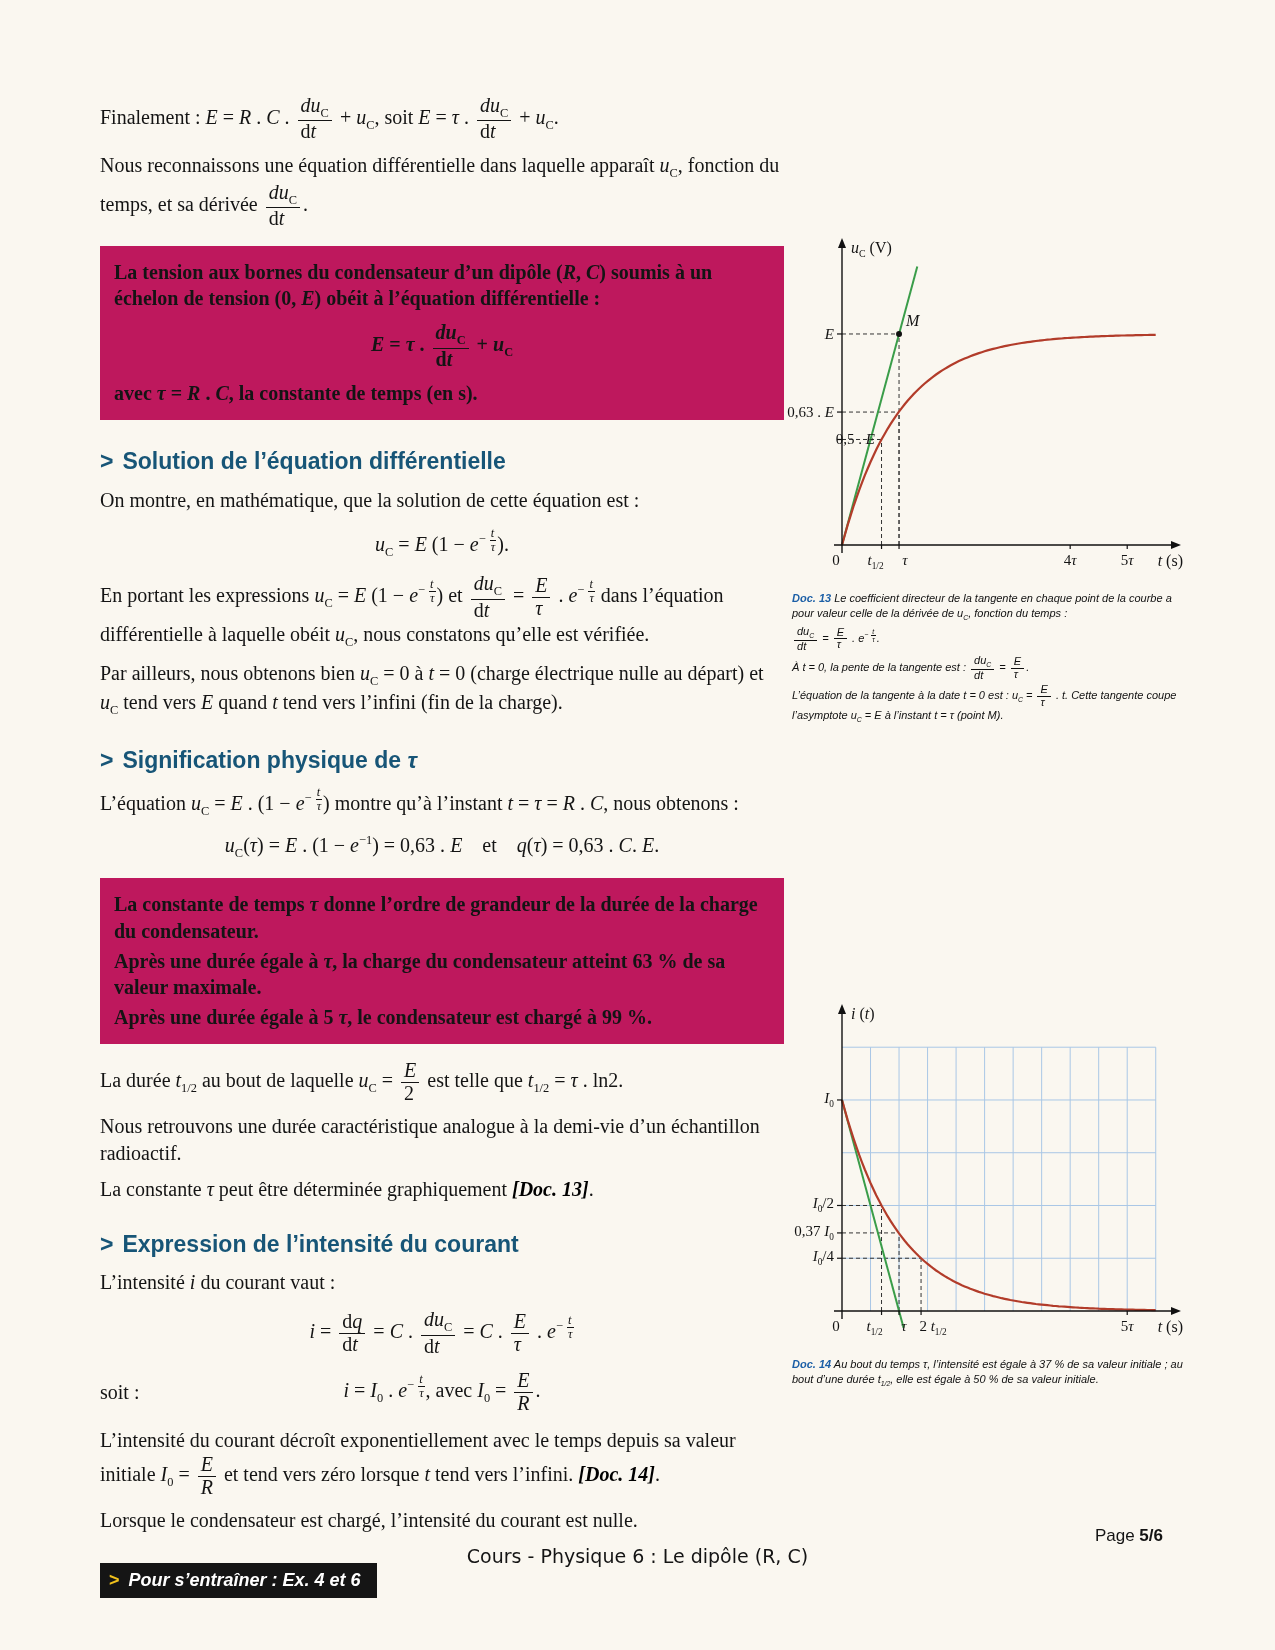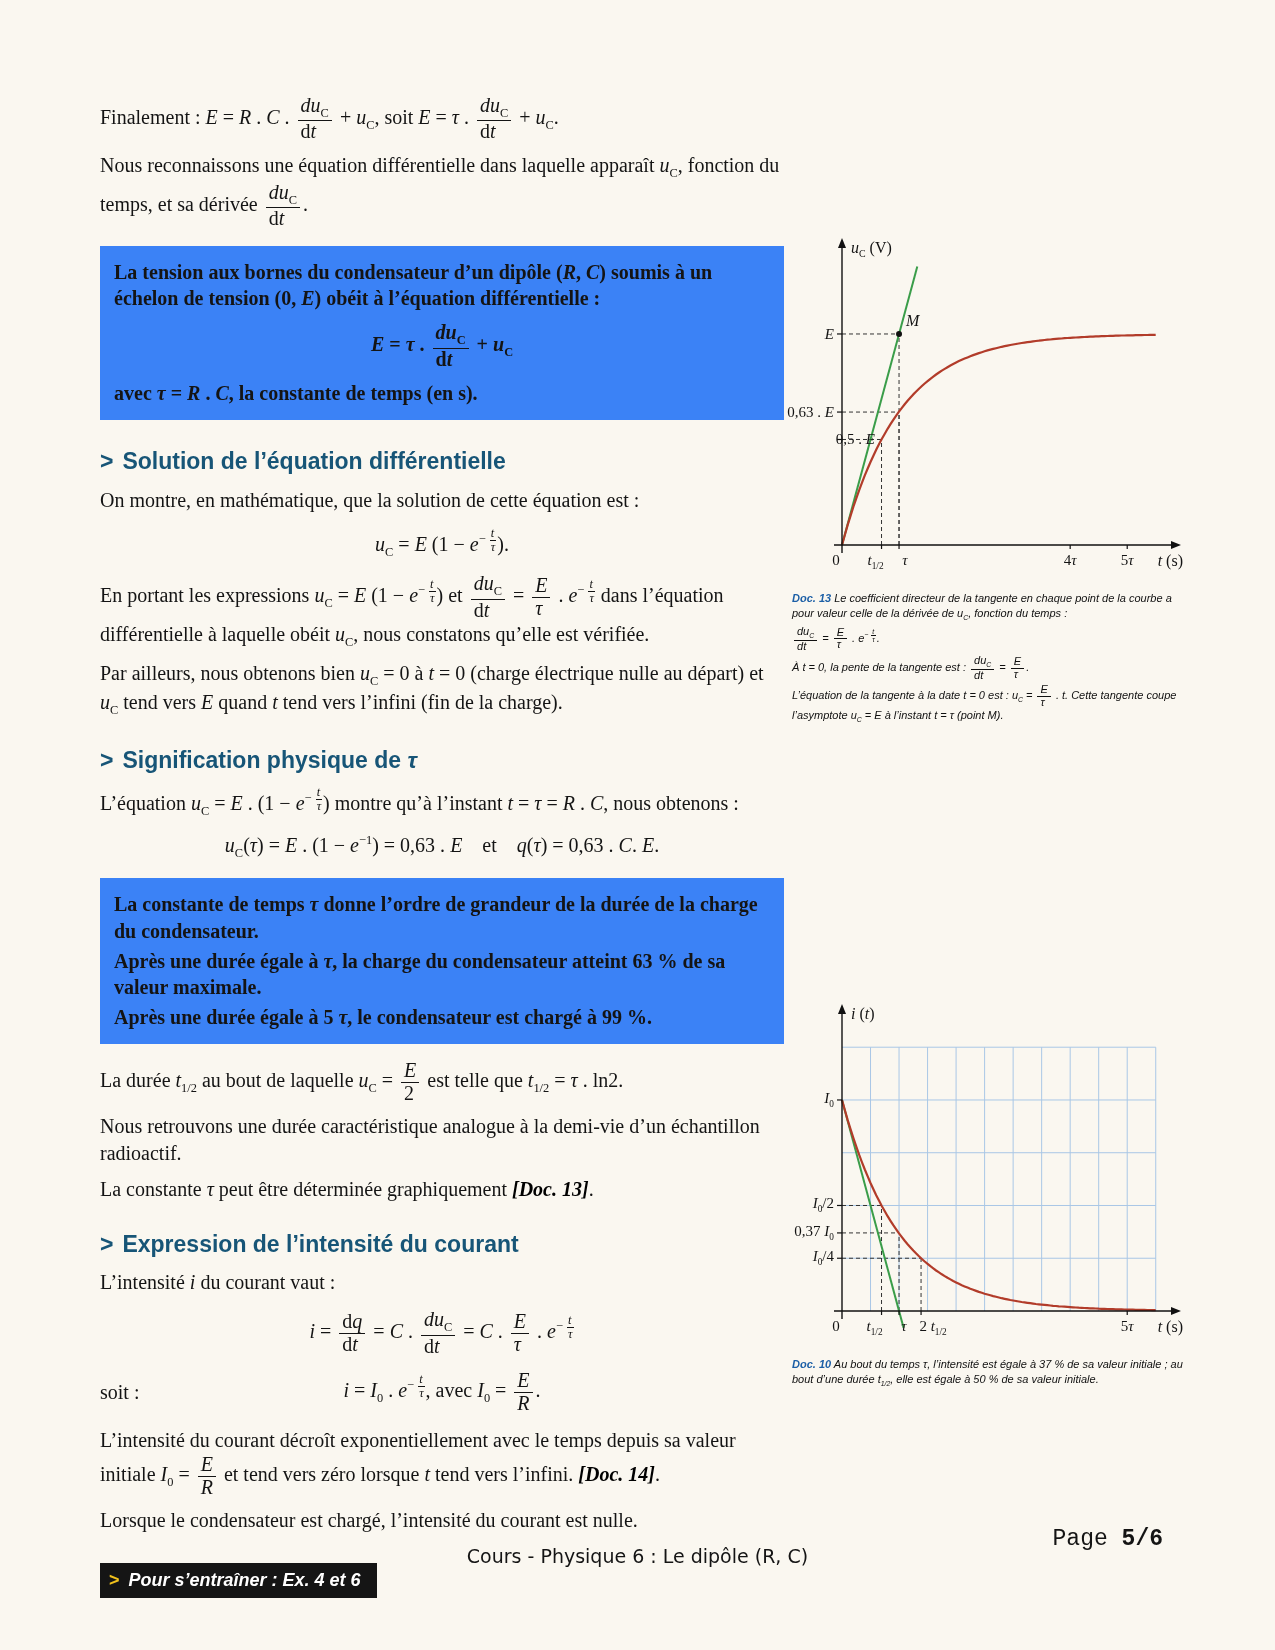--- a/index.html
+++ b/index.html
@@ -6,21 +6,21 @@
   html,body{width:1275px;height:1650px;overflow:hidden}
   body{position:relative;background:#faf7f0;font-family:"Liberation Serif",serif;color:#141414}
   #page{position:absolute;inset:0;background:#faf7f0}
 
   
   #left-col{position:absolute;left:100px;top:86px;width:684px;font-size:20px;line-height:1.34}
   .para{margin:9px 0}
   .formula{text-align:center;margin:13px 0}
   .heading{font-family:"Liberation Sans",sans-serif;font-size:23px;font-weight:bold;color:#175577;margin:26px 0 10px}
   .heading .arrow{font-weight:900;margin-right:9px}
-  .highlight{background:#3b82f6;padding:10px 14px;margin:16px 0;font-weight:bold}
+  .highlight{background:#be185d;padding:10px 14px;margin:16px 0;font-weight:bold}
   .hl-line{margin:3px 0}
   .hl-line.center{text-align:center;margin:10px 0}
   .soit-row{position:relative;text-align:center;margin:13px 0;min-height:30px}
   .soit-label{position:absolute;left:0;top:50%;transform:translateY(-50%)}
   .train{display:inline-flex;align-items:center;background:#151515;color:#fff;
          padding:5px 16px 6px 9px;margin-top:20px;font-family:"Liberation Sans",sans-serif;
          font-style:italic;font-weight:bold;font-size:18px}
   .train-arrow{color:#f2c21c;margin-right:9px;font-style:normal;font-weight:900}
 
   
@@ -47,21 +47,21 @@
   .chart-label.point-m-label{font-size:16px}
   .caption{font-family:"Liberation Sans",sans-serif;font-style:italic;font-size:11px;
            line-height:1.32;margin-top:10px;color:#101010}
   .caption p{margin:3px 0}
   .caption .frac{line-height:1.02;margin:0 2px}
   .caption .frac .den{border-top-width:1.2px}
 
   
   #footer-course{position:absolute;left:0;width:100%;text-align:center;top:1545px;
                  font-family:"DejaVu Sans",sans-serif;font-size:19px}
-  #footer-page{position:absolute;right:112px;top:1526px;font-family:Liberation Mono, monospace;font-size:23px}
+  #footer-page{position:absolute;right:112px;top:1526px;font-family:Liberation Sans, sans-serif;font-size:17px}
   #footer-page b{font-weight:bold}
 </style>
 </head>
 <body>
 
 <div id="page">
   <div id="left-col"><p class="para">Finalement : <span class="var">E</span> = <span class="var">R</span> . <span class="var">C</span> . <span class="frac"><span class="num"><span class="var">du</span><sub class="subv">C</sub></span><span class="den">d<span class="var">t</span></span></span> + <span class="var">u</span><sub class="subv">C</sub>, soit <span class="var">E</span> = <span class="var">τ</span> . <span class="frac"><span class="num"><span class="var">du</span><sub class="subv">C</sub></span><span class="den">d<span class="var">t</span></span></span> + <span class="var">u</span><sub class="subv">C</sub>.</p><p class="para">Nous reconnaissons une équation différentielle dans laquelle apparaît <span class="var">u</span><sub class="subv">C</sub>, fonction du temps, et sa dérivée <span class="frac"><span class="num"><span class="var">du</span><sub class="subv">C</sub></span><span class="den">d<span class="var">t</span></span></span>.</p><div class="highlight">
         <div class="hl-line">La tension aux bornes du condensateur d’un dipôle (<span class="var">R</span>, <span class="var">C</span>) soumis à un échelon de tension (0, <span class="var">E</span>) obéit à l’équation différentielle :</div>
         <div class="hl-line center"><span class="var">E</span> = <span class="var">τ</span> . <span class="frac"><span class="num"><span class="var">du</span><sub class="subv">C</sub></span><span class="den">d<span class="var">t</span></span></span> + <span class="var">u</span><sub class="subv">C</sub></div>
         <div class="hl-line">avec <span class="var">τ</span> = <span class="var">R</span> . <span class="var">C</span>, la constante de temps (en s).</div>
@@ -164,19 +164,19 @@
         <div class="chart-label y-tick-label" style="left: 42px; top: 256.243px; transform: translate(-100%, -50%);"><span class="var">I</span><sub class="subv">0</sub>/4</div>
         <div class="chart-label x-tick-label" style="left: 44px; top: 317px; transform: translate(-50%, 0px);">0</div>
         <div class="chart-label x-tick-label" style="left: 82.5311px; top: 317px; transform: translate(-50%, 0px);"><span class="var">t</span><sub class="subv">1/2</sub></div>
         <div class="chart-label x-tick-label" style="left: 112.043px; top: 317px; transform: translate(-50%, 0px);"><span class="var">τ</span></div>
         <div class="chart-label x-tick-label" style="left: 141.062px; top: 317px; transform: translate(-50%, 0px);">2 <span class="var">t</span><sub class="subv">1/2</sub></div>
         <div class="chart-label x-tick-label" style="left: 335.217px; top: 317px; transform: translate(-50%, 0px);">5<span class="var">τ</span></div>
         <div class="chart-label y-axis-title" style="left: 59px; top: 4px;"><span class="var">i</span> (<span class="var">t</span>)</div>
         <div class="chart-label x-axis-title" style="left: 391px; top: 317px; transform: translate(-100%, 0px);"><span class="var">t</span> (s)</div>
       </div>
     <div class="caption" id="doc14-caption">
-        <p><span class="doclabel">Doc. 10</span>  Au bout du temps <span class="var">τ</span>, l’intensité est égale à 37 % de sa valeur initiale ; au bout d’une durée <span class="var">t</span><sub class="subv">1/2</sub>, elle est égale à 50 % de sa valeur initiale.</p>
+        <p><span class="doclabel">Doc. 14</span>  Au bout du temps <span class="var">τ</span>, l’intensité est égale à 37 % de sa valeur initiale ; au bout d’une durée <span class="var">t</span><sub class="subv">1/2</sub>, elle est égale à 50 % de sa valeur initiale.</p>
       </div>
   </div>
 
   <div id="footer-course">Cours - Physique 6 : Le dipôle (R, C)</div>
   <div id="footer-page"><span>Page </span><b>5/6</b></div>
 </div>
 
 </body></html>

